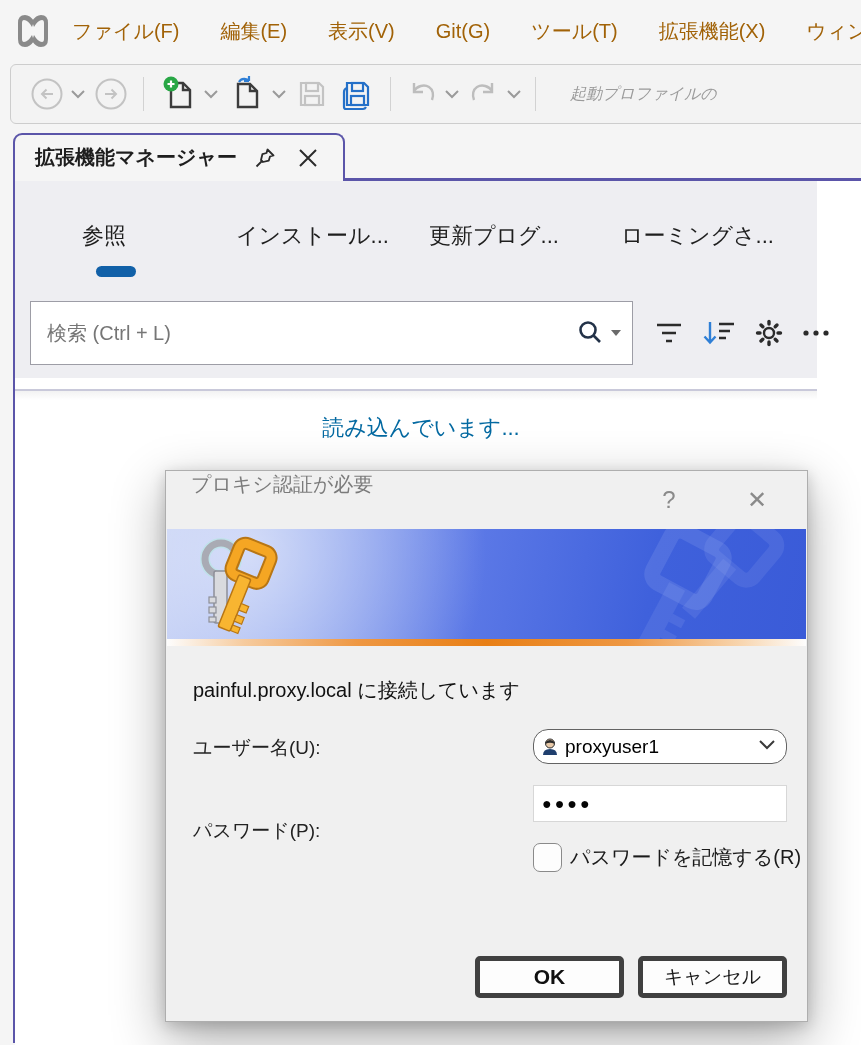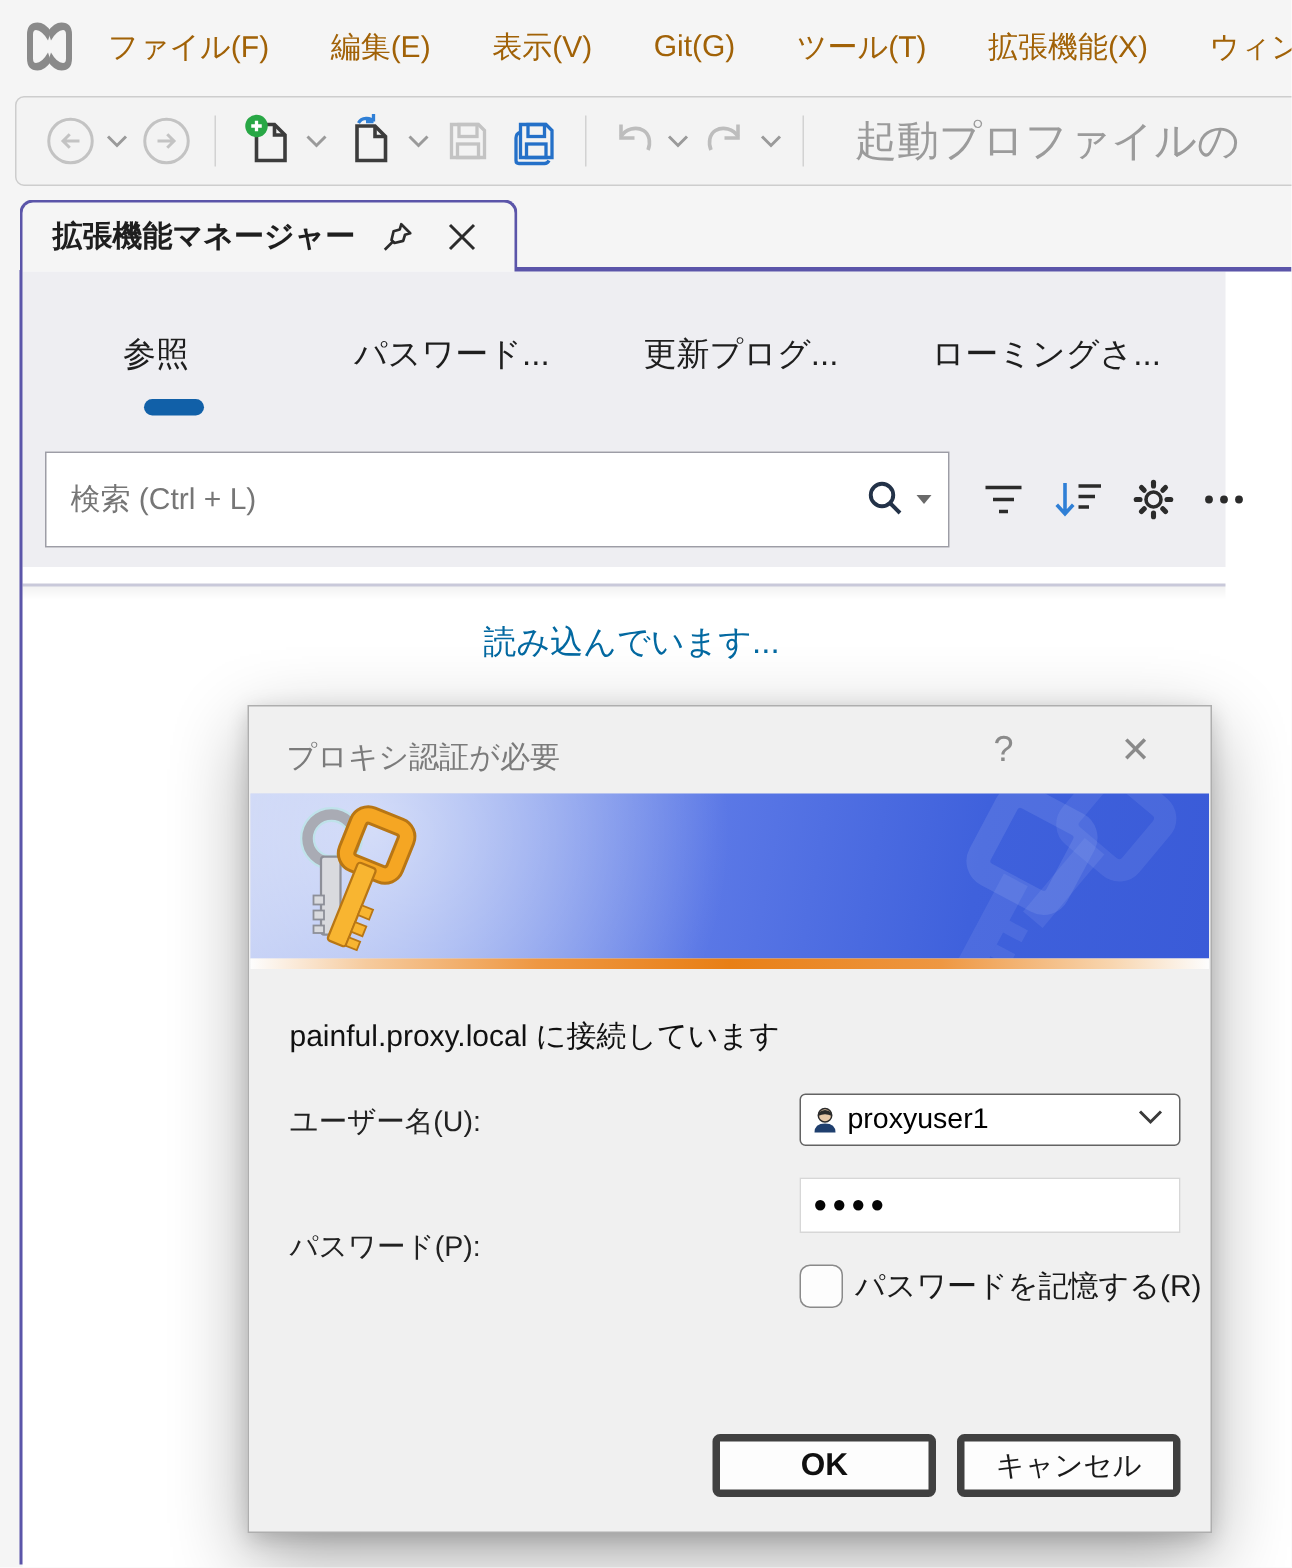--- a/index.html
+++ b/index.html
@@ -16,21 +16,21 @@
   .menu-item{font-size:20px;color:#a16207;margin-right:41px;white-space:nowrap;cursor:default;}
   
   .toolbar{
     position:absolute;left:10px;top:64px;width:900px;height:60px;
     background:#f3f3f3;border:1px solid #cdcdcd;border-radius:6px;
     display:flex;align-items:center;box-sizing:border-box;padding-left:14px;
   }
   .tb-sep{width:1px;height:34px;background:#d2d2d2;margin:0 10px;}
   .tb-btn{display:flex;align-items:center;justify-content:center;margin:0 5px;}
   .tb-chev{margin:0 3px 0 1px;display:flex;align-items:center;}
-  .launch-profile{font-size:28px;color:#9b9b9b;white-space:nowrap;margin-left:24px;overflow:hidden;}
+  .launch-profile{font-size:16px;color:#9b9b9b;white-space:nowrap;margin-left:24px;overflow:hidden;font-style:italic;}
   
   .doc-tab{
     position:absolute;left:13px;top:133px;width:332px;height:47px;box-sizing:border-box;
     border:2px solid #5b55a9;border-bottom:none;border-radius:9px 9px 0 0;
     background:#f5f5f5;display:flex;align-items:center;padding:0 14px 0 20px;z-index:3;
   }
   .doc-tab-title{font-size:20px;font-weight:bold;white-space:nowrap;margin-right:16px;}
   .tab-strip-line{position:absolute;left:343px;top:178px;width:518px;height:3px;background:#5b55a9;z-index:2;}
   .win-left-border{position:absolute;left:13px;top:180px;width:2px;height:863px;background:#5b55a9;z-index:2;}
   .win-content{position:absolute;left:15px;top:181px;width:846px;height:864px;background:#ffffff;}
@@ -53,42 +53,42 @@
   .divider{position:absolute;left:15px;top:389px;width:802px;height:2px;background:#c9c9da;}
   .divider-shadow{position:absolute;left:15px;top:391px;width:802px;height:9px;
     background:linear-gradient(rgba(0,0,0,0.05),rgba(0,0,0,0));}
   .loading{position:absolute;left:0;top:413px;width:804px;text-align:center;font-size:22px;color:#0369a1;margin-left:19px;}
   
   .dialog{
     position:absolute;left:165px;top:470px;width:643px;height:552px;box-sizing:border-box;
     background:#f0f0f0;border:1px solid #aeaeae;
     box-shadow:0 18px 50px rgba(0,0,0,0.32),0 4px 14px rgba(0,0,0,0.18);z-index:5;
   }
-  .dlg-title{position:relative;height:47px;display:flex;align-items:flex-end;padding:0 0 0 25px;}
+  .dlg-title{position:relative;height:47px;display:flex;align-items:flex-start;padding:0 0 0 25px;}
   .dlg-title-text{font-size:20px;color:#7b7b7b;flex:1;}
   .dlg-help{position:absolute;right:118px;top:0;height:58px;width:40px;display:flex;align-items:center;justify-content:center;font-size:24px;color:#8a8a8a;cursor:default;}
   .dlg-close{position:absolute;right:28px;top:0;height:58px;width:44px;display:flex;align-items:center;justify-content:center;font-size:24px;color:#8a8a8a;cursor:default;}
   .banner{
     position:absolute;left:1px;top:58px;width:639px;height:110px;overflow:hidden;
     background:
       radial-gradient(circle at 13% 22%, rgba(255,255,255,0.55), rgba(255,255,255,0) 42%),
       linear-gradient(100deg,#b9c7f3 0%,#8da4ee 22%,#5b78e6 48%,#3f61dc 75%,#3a5bd8 100%);
   }
   .banner-orange{
     position:absolute;left:1px;top:168px;width:639px;height:7px;
     background:linear-gradient(90deg,#fdfdfd 0%,#f6cb9e 12%,#ee9742 30%,#e87f16 50%,#ee9742 72%,#f8d6b0 90%,#fdfdfd 100%);
   }
   .keys-art{position:absolute;left:20px;top:6px;}
   .keys-watermark{position:absolute;right:-20px;top:-12px;opacity:0.55;}
   .connect-text{position:absolute;left:27px;top:206px;font-size:20px;color:#111;}
   .fld-label{position:absolute;left:27px;font-size:19px;color:#222;}
   .lbl-user{top:264px;} .lbl-pass{top:320px;margin-top:27px;}
   .combo{
     position:absolute;left:367px;top:258px;width:254px;height:35px;box-sizing:border-box;
-    background:#fff;border:1px solid #636363;border-radius:4px;
+    background:#fff;border:1px solid #636363;border-radius:15px;
     display:flex;align-items:center;padding:0 34px 0 8px;
   }
   .combo-text{font-size:19px;color:#000;margin-left:7px;white-space:nowrap;}
   .combo-chev{position:absolute;right:10px;top:9px;}
   .pwd-field{
     position:absolute;left:367px;top:314px;width:254px;height:37px;box-sizing:border-box;
     background:#fff;border:1px solid #d7d7d7;display:flex;align-items:center;padding:0 8px;
   }
   .pwd-dots{font-size:16px;letter-spacing:3px;color:#050505;line-height:1;}
   .chk-row{position:absolute;left:367px;top:372px;display:flex;align-items:center;}
@@ -221,21 +221,21 @@
     <svg width="22" height="22" viewBox="0 0 22 22" fill="none" stroke="#2b2b2b" stroke-width="2">
       <path d="M3 3 L19 19 M19 3 L3 19"></path>
     </svg>
   </span>
 </div>
 <div class="tab-strip-line"></div>
 <div class="win-left-border"></div>
 
 <div class="panel">
   <span class="nav-tab nav-t0">参照</span>
-  <span class="nav-tab nav-t1">パスワード...</span>
+  <span class="nav-tab nav-t1">インストール...</span>
   <span class="nav-tab nav-t3">ローミングさ...</span>
   <span class="nav-tab nav-t2">更新プログ...</span>
   <div class="nav-pill"></div>
 
   <div class="search-box">
     <input type="text" placeholder="検索 (Ctrl + L)" style="">
     <div class="search-glyphs">
       <span style="margin-right:6px;">
         <svg width="28" height="28" viewBox="0 0 28 28" fill="none" stroke="#233248" stroke-width="2.6">
           <circle cx="12" cy="11" r="7.5"></circle>

